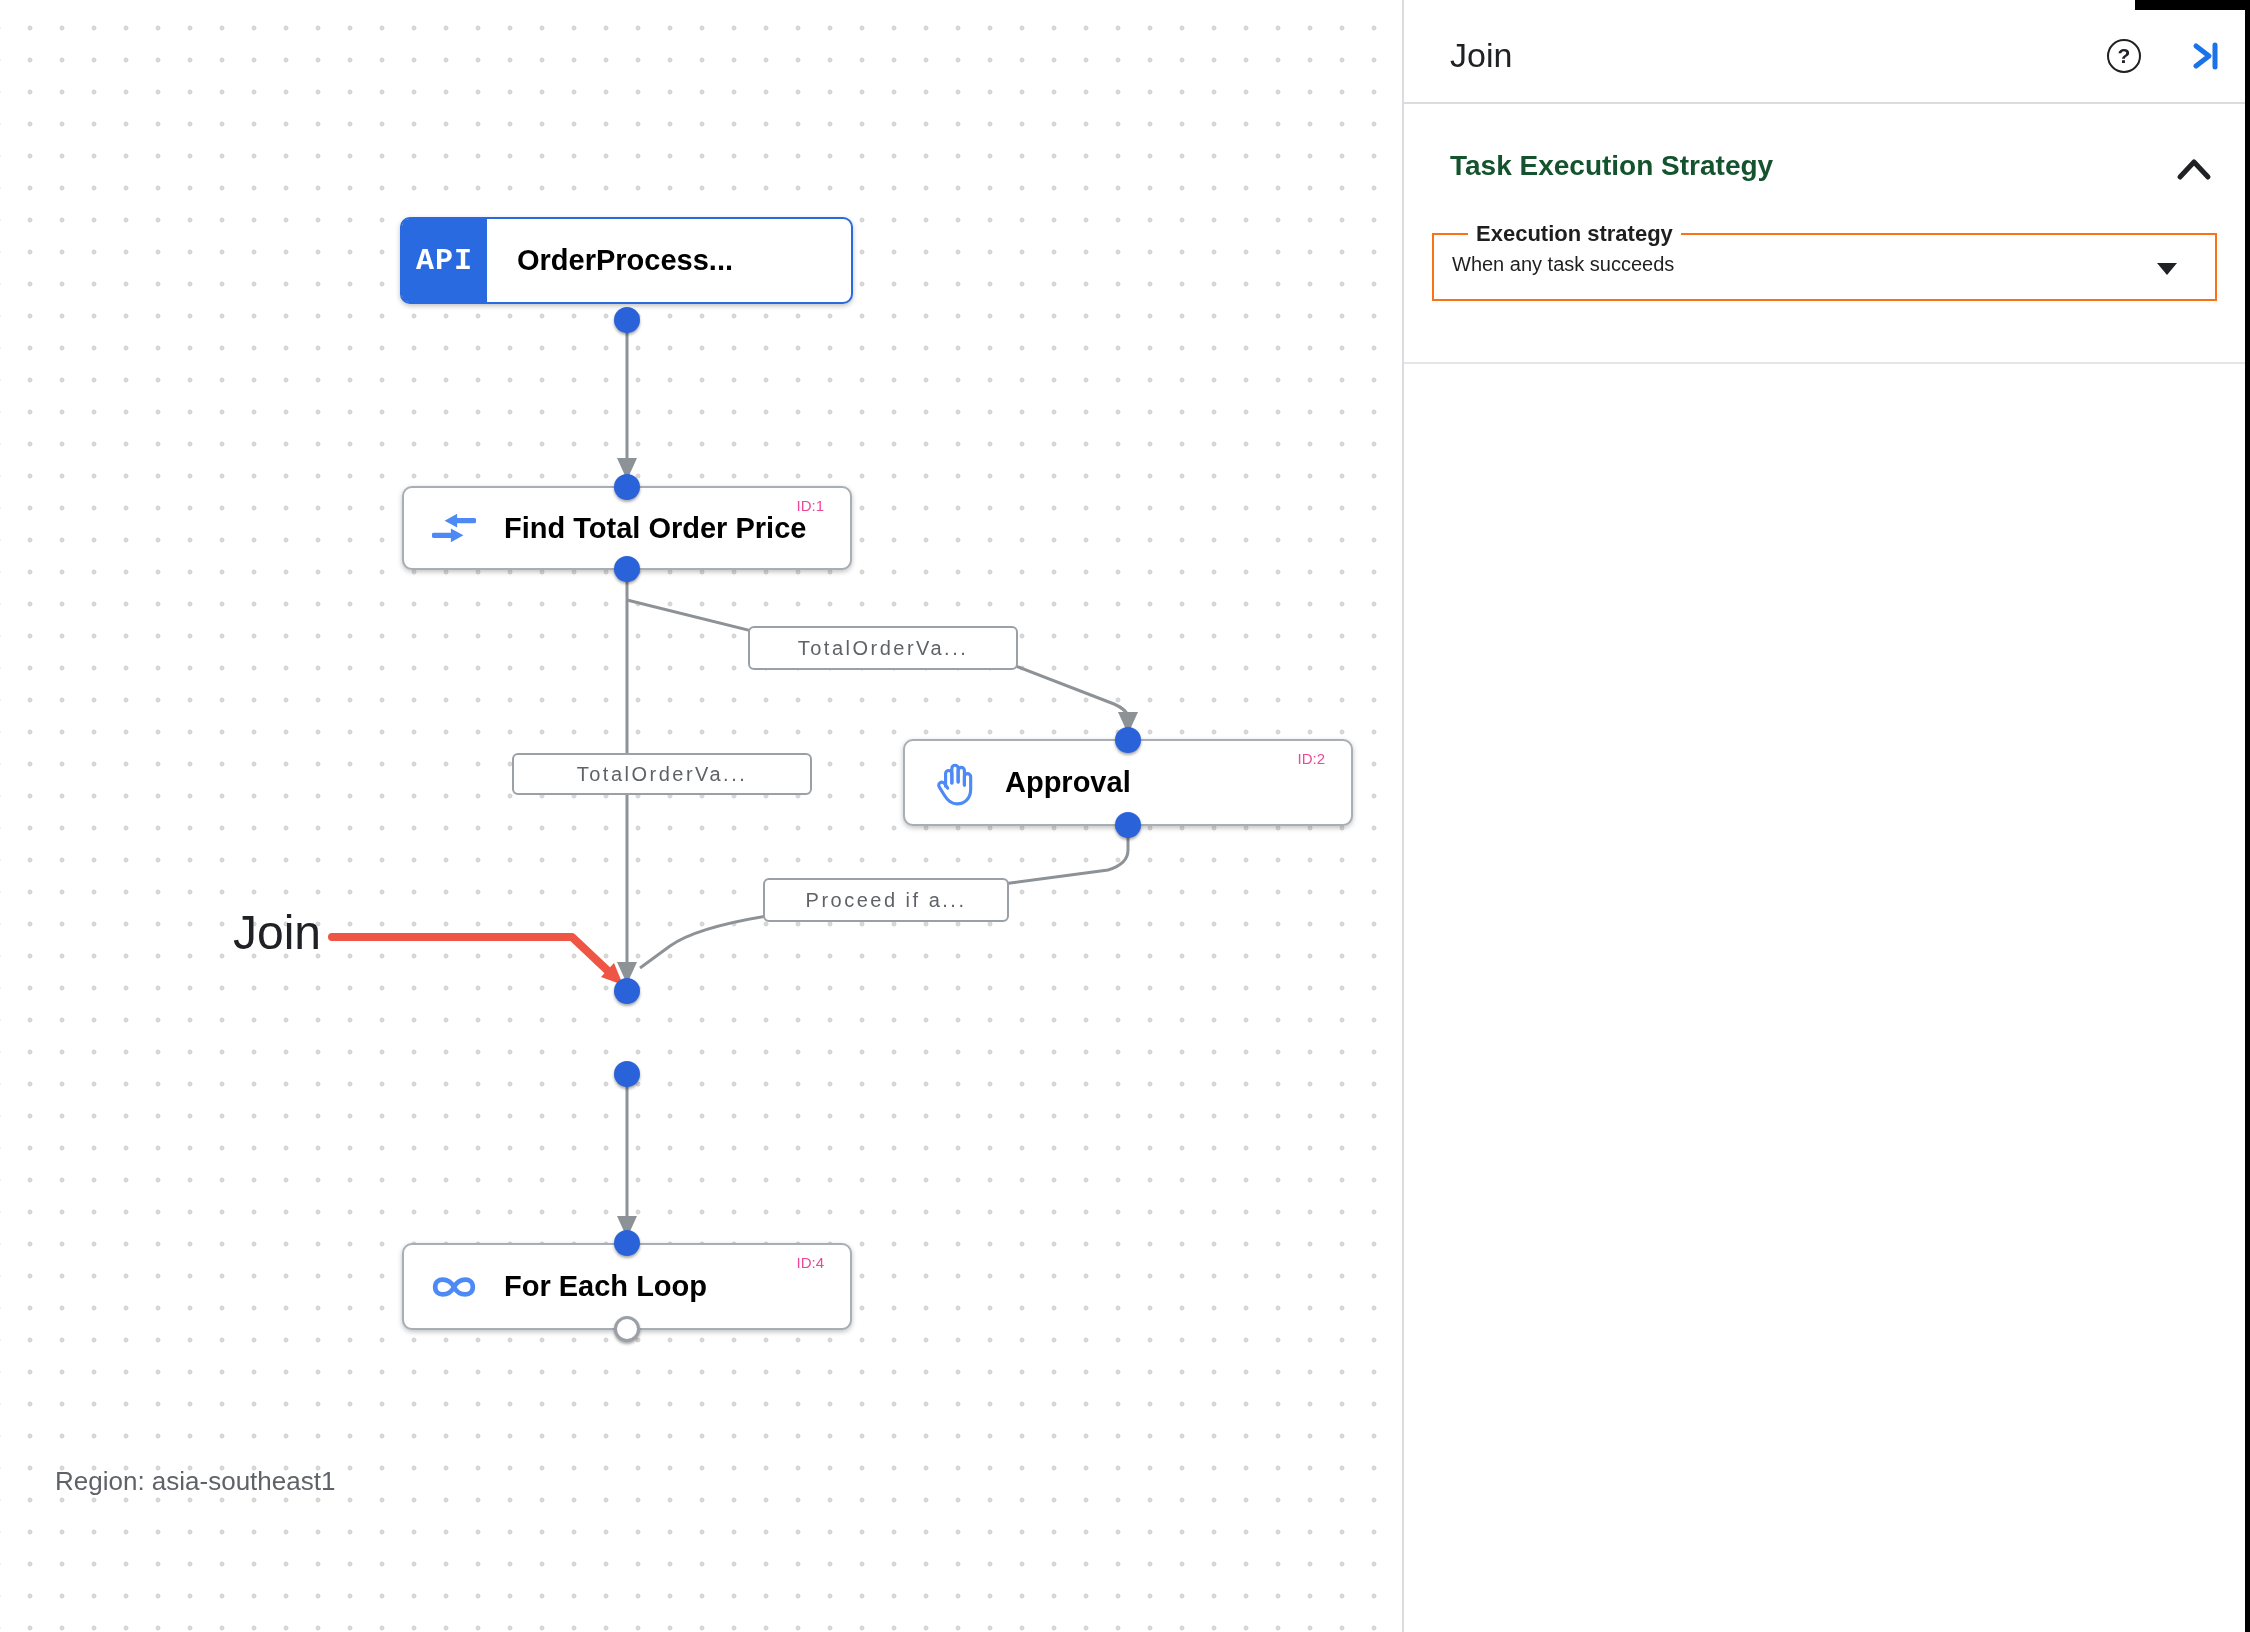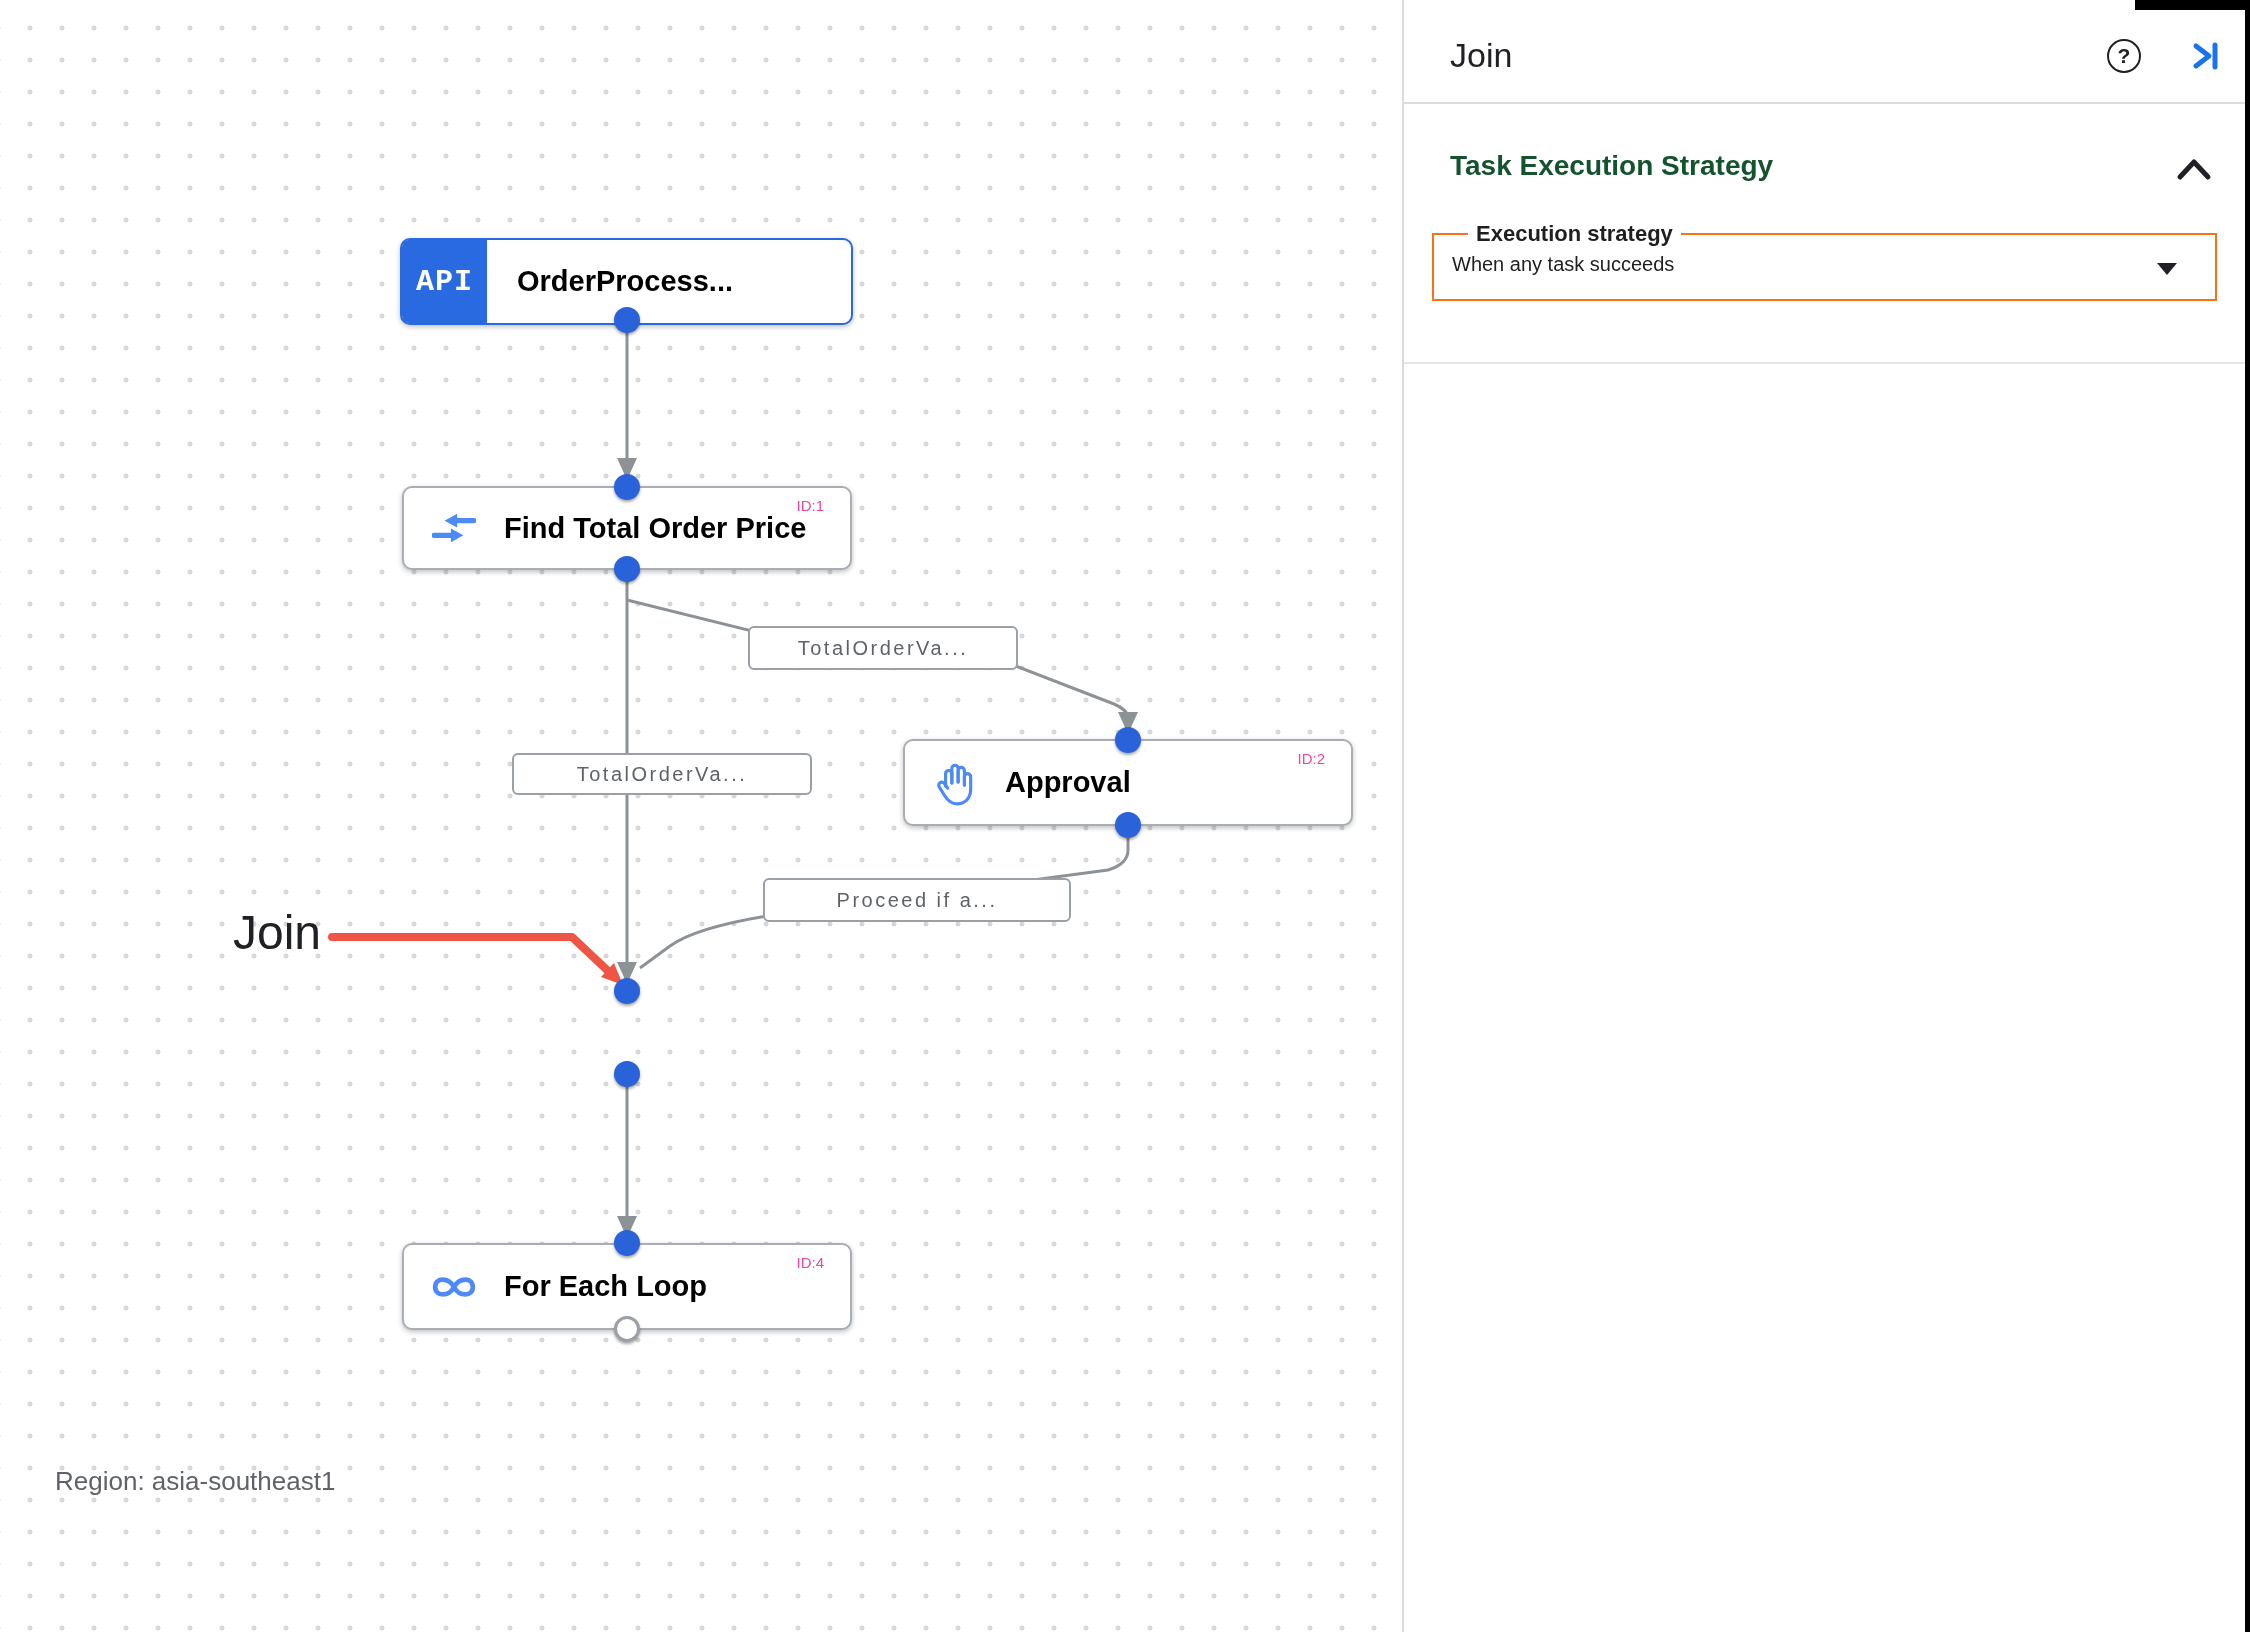--- a/index.html
+++ b/index.html
@@ -102,23 +102,23 @@
       </g>
 
       <g>
         <path d="M332 937 L572 937 L607 970" stroke="#ee5544" stroke-width="8" fill="none" stroke-linecap="round" stroke-linejoin="round"></path>
         <polygon points="623,985 601,977 614,963" fill="#ee5544"></polygon>
       </g>
     </svg>
 
     <div class="edge-label" style="left:748px; top:626px; width:270px; height:44px;">TotalOrderVa...</div>
     <div class="edge-label" style="left:512px; top:753px; width:300px; height:42px;">TotalOrderVa...</div>
-    <div class="edge-label" style="left:763px; top:878px; width:308px; height:44px;">Proceed if a...</div>
-
-    <div class="node trigger" style="left:400px; top:238px; width:453px; height:87px;">
+    <div class="edge-label" style="left:763px; top:878px; width:246px; height:44px;">Proceed if a...</div>
+
+    <div class="node trigger" style="left:400px; top:217px; width:453px; height:87px;">
       <div class="api-badge">API</div>
       <div class="ntitle">OrderProcess...</div>
     </div>
 
     <div class="node" style="left:402px; top:486px; width:450px; height:84px;">
       <div class="icon-cell">
         <svg width="44" height="36" viewBox="0 0 42 34">
           <g stroke="#4d8af5" stroke-width="5" stroke-linecap="round">
             <path d="M2 24 H18"></path>
               <path d="M40 10 H24"></path>

